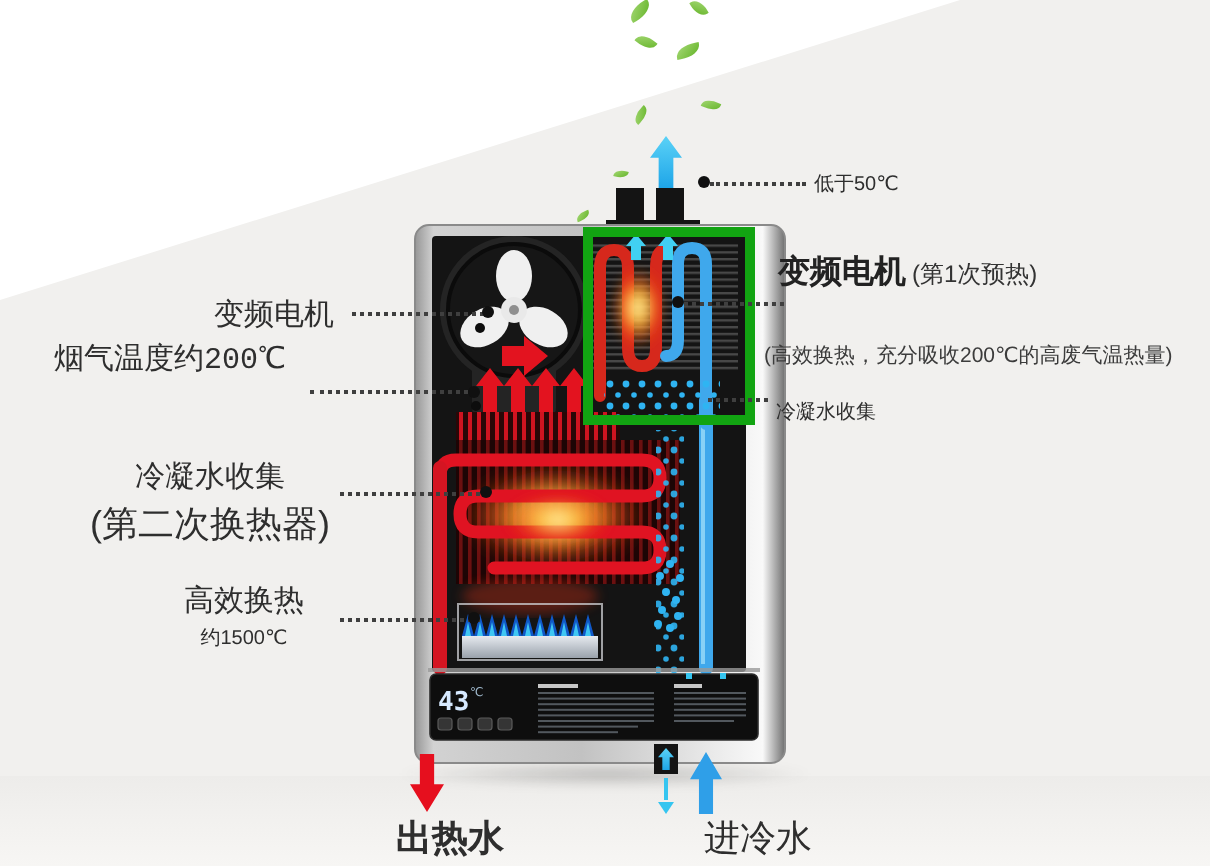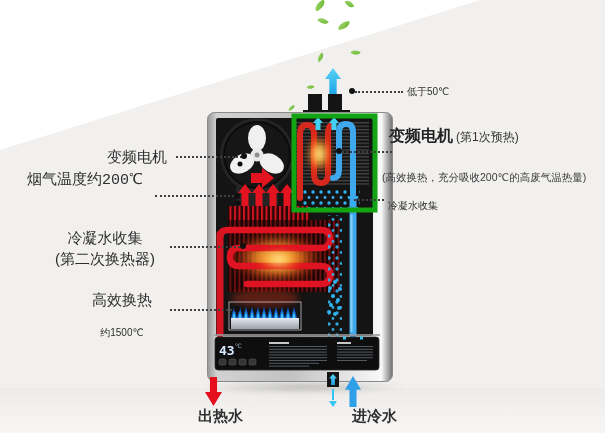--- a/index.html
+++ b/index.html
@@ -10,21 +10,21 @@
   
   .white-tri{position:absolute;left:0;top:0;width:605px;height:433px;background:#fff;
              clip-path:polygon(0 0,480px 0,0 150px);}
   .floor{position:absolute;left:0;top:388px;width:605px;height:45px;
          background:linear-gradient(#edecea,#f7f6f4);}
   .unit-shadow{position:absolute;left:200px;top:380px;width:205px;height:14px;
          background:radial-gradient(ellipse at center,rgba(40,40,40,.25),rgba(0,0,0,0) 72%);
          filter:blur(2px);}
   
   .lbl{position:absolute;color:#2e2e2e;white-space:nowrap;}
-  .f15{font-size:15px;} .f14{font-size:10px;} .f13{font-size:15px;}
+  .f15{font-size:15px;} .f14{font-size:10px;} .f13{font-size:18px;}
   .f11{font-size:10.5px;color:#3c3c3c;}
   .center{text-align:center;white-space:normal;}
   .condenser-title{font-size:16px;font-weight:bold;color:#222;}
   .condenser-stage{font-size:12px;font-weight:normal;color:#333;margin-left:3px;}
   
   .dotline{position:absolute;height:0;border-top:2px dotted #3f3f3f;}
   .dot{position:absolute;width:6px;height:6px;border-radius:50%;background:#101010;}
   
   .leaf{position:absolute;background:linear-gradient(135deg,#aadb7b,#5fb122);
         border-radius:85% 0 85% 0;}
@@ -254,19 +254,19 @@
   <div class="lbl f15" style="left:107px;top:148px;">变频电机</div>
   <div class="lbl f15" style="left:27px;top:170px;font-family:Liberation Mono, monospace;">烟气温度约200℃</div>
 
   <div class="lbl center" style="left:40px;top:229px;width:130px;">
     <div class="f15">冷凝水收集</div>
     <div class="f13" style="margin-top:2px;">(第二次换热器)</div>
   </div>
 
   <div class="lbl center" style="left:72px;top:291px;width:100px;">
     <div class="f15">高效换热</div>
-    <div class="f14" style="margin-top:16px;text-align:center;">约1500℃</div>
+    <div class="f14" style="margin-top:2px;text-align:center;">约1500℃</div>
   </div>
 
   <div class="lbl f13" style="left:198px;top:407px;font-weight:bold;">出热水</div>
-  <div class="lbl f13" style="left:352px;top:407px;font-weight:bold;">进冷水</div>
+  <div class="lbl f13" style="left:352px;top:407px;font-weight:normal;">进冷水</div>
 
 </div>
 
 </body></html>

